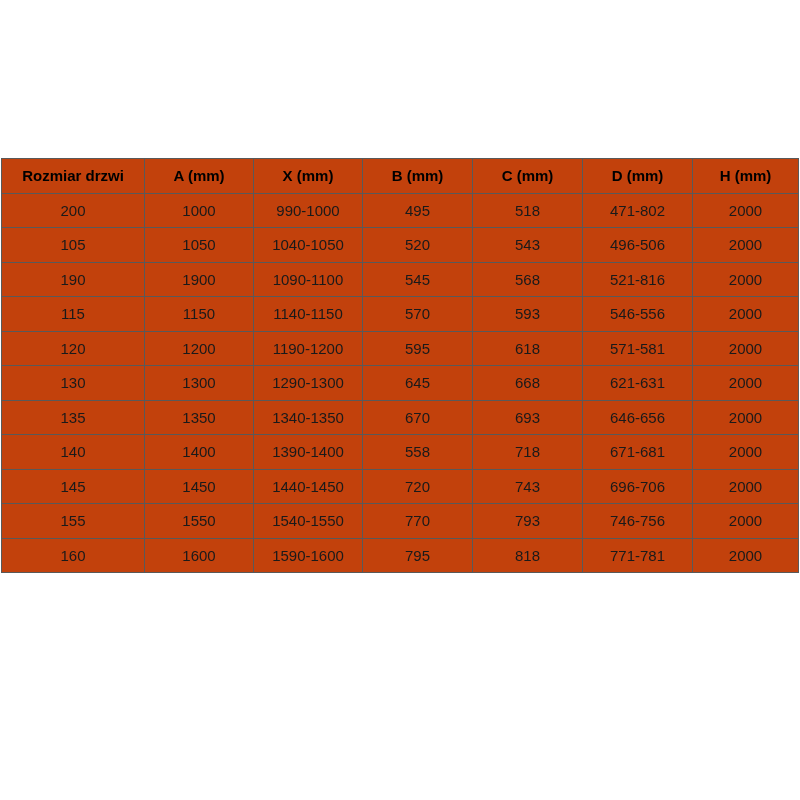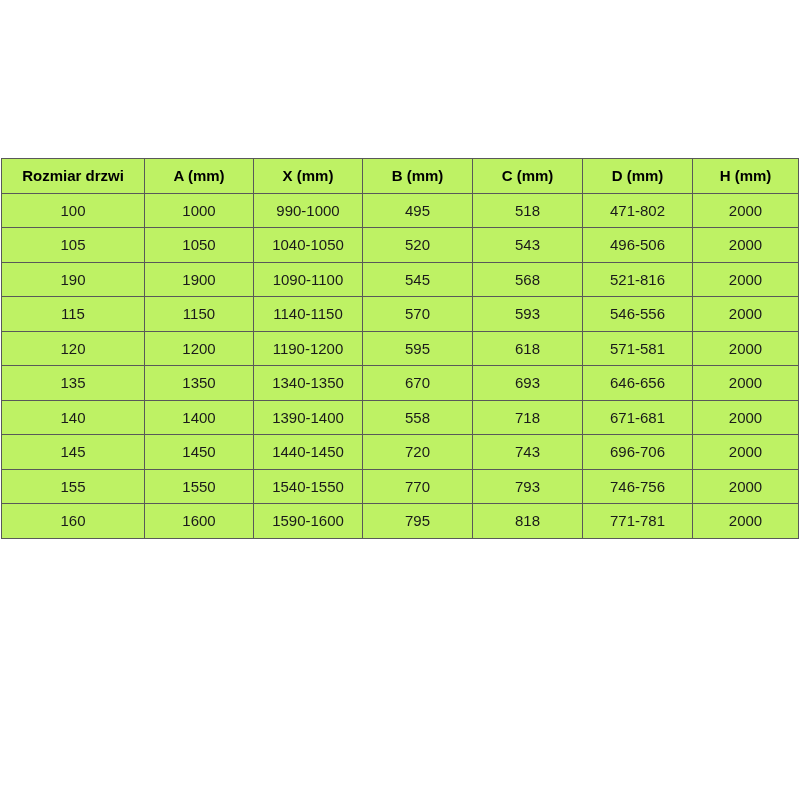--- a/index.html
+++ b/index.html
@@ -13,21 +13,21 @@
   .table-wrap {
     position: absolute;
     left: 1px;
     top: 158px;
     width: 797px;
   }
   table.spec-table {
     border-collapse: collapse;
     table-layout: fixed;
     width: 797px;
-    background: #bef264;
+    background: #c2410c;
   }
   table.spec-table th,
   table.spec-table td {
     border: 1px solid #595959;
     text-align: center;
     vertical-align: middle;
     height: 33.5px;
     padding: 0 2px;
     font-size: 15px;
     color: #1a1a1a;
@@ -66,21 +66,21 @@
           <th>A (mm)</th>
           <th>X (mm)</th>
           <th>B (mm)</th>
           <th>C (mm)</th>
           <th>D (mm)</th>
           <th>H (mm)</th>
         </tr>
     </thead>
     <tbody>
         <tr>
-          <td>100</td>
+          <td>200</td>
           <td>1000</td>
           <td>990-1000</td>
           <td>495</td>
           <td>518</td>
           <td>471-802</td>
           <td>2000</td>
         </tr>
         <tr>
           <td>105</td>
           <td>1050</td>
@@ -108,20 +108,29 @@
           <td>546-556</td>
           <td>2000</td>
         </tr>
         <tr>
           <td>120</td>
           <td>1200</td>
           <td>1190-1200</td>
           <td>595</td>
           <td>618</td>
           <td>571-581</td>
+          <td>2000</td>
+        </tr>
+        <tr>
+          <td>130</td>
+          <td>1300</td>
+          <td>1290-1300</td>
+          <td>645</td>
+          <td>668</td>
+          <td>621-631</td>
           <td>2000</td>
         </tr>
         <tr>
           <td>135</td>
           <td>1350</td>
           <td>1340-1350</td>
           <td>670</td>
           <td>693</td>
           <td>646-656</td>
           <td>2000</td>

